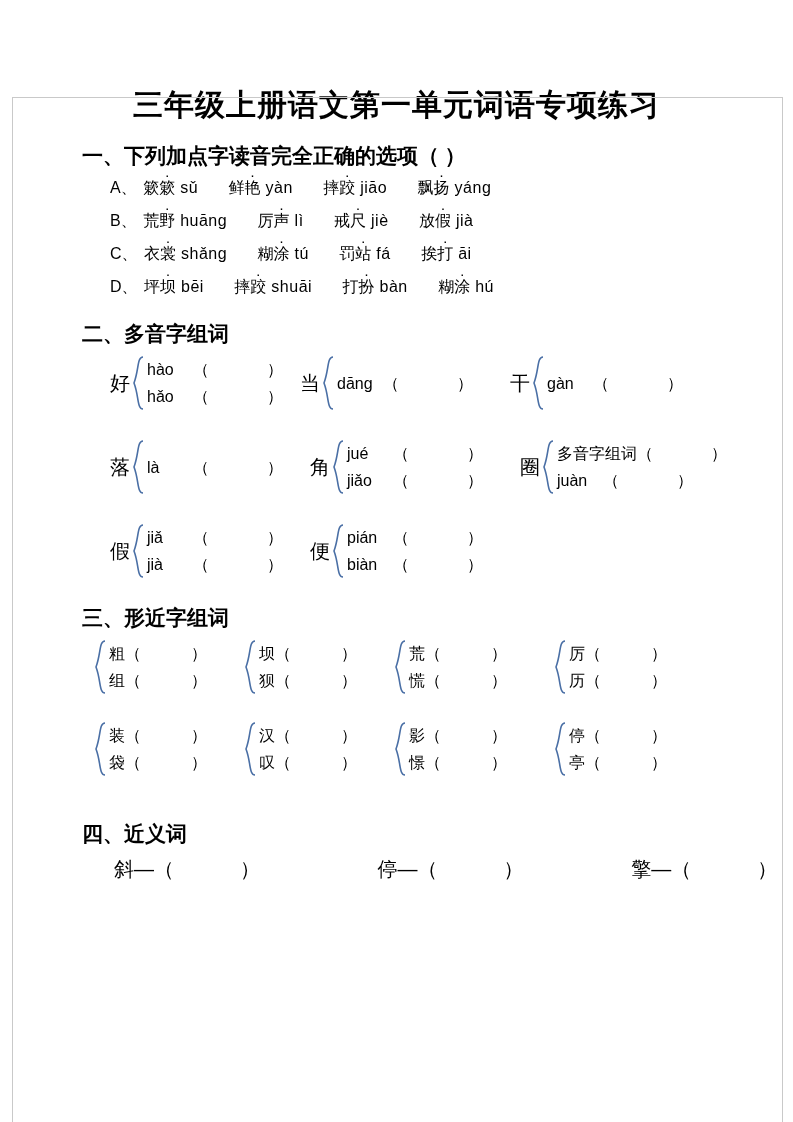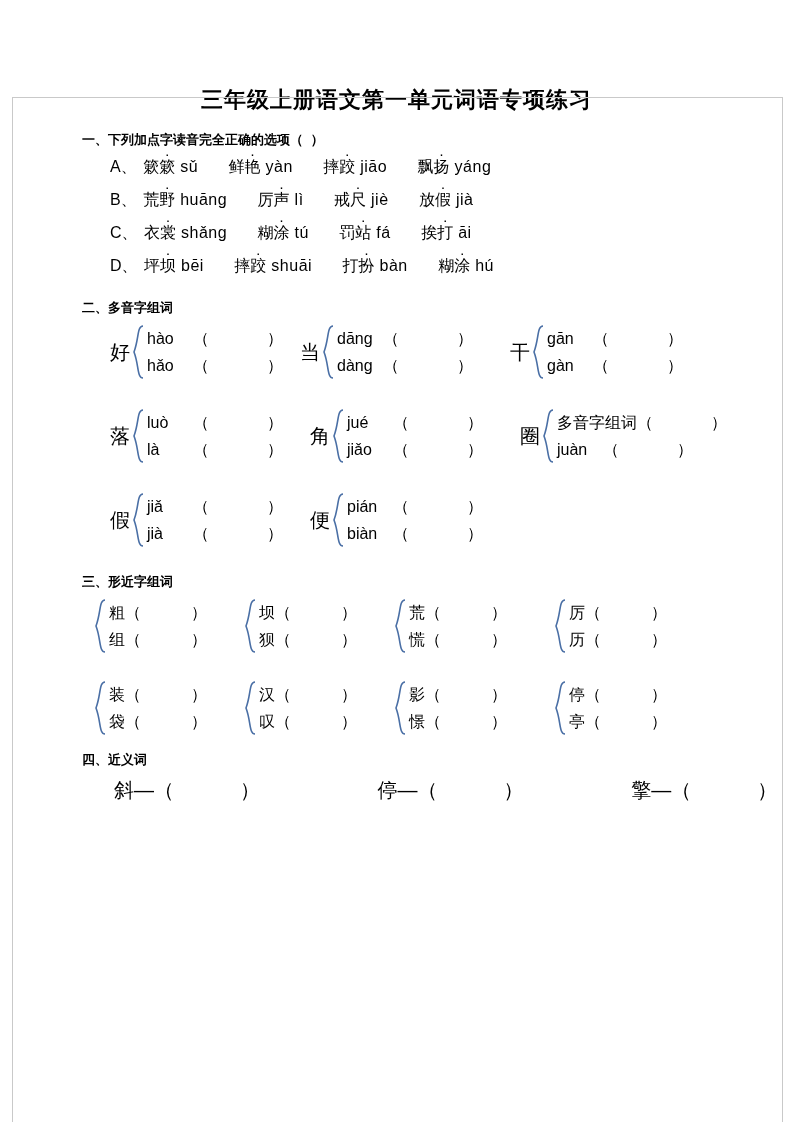--- a/index.html
+++ b/index.html
@@ -17,32 +17,32 @@
   }
   .page {
     position: relative;
     width: 793px;
     height: 1122px;
     box-sizing: border-box;
     padding: 0 58px;
   }
   .title {
     text-align: center;
-    font-size: 22px;
+    font-size: 30px;
     font-weight: bold;
     letter-spacing: 1px;
     margin-top: 85px;
     margin-bottom: 16px;
     font-family: "Liberation Sans", "DejaVu Sans", sans-serif;
   }
   .section-head {
-    font-size: 13px;
+    font-size: 21px;
     font-weight: bold;
     margin: 12px 0 8px 24px;
-    font-family: Liberation Mono, monospace;
+    font-family: Liberation Sans, sans-serif;
   }
   .choice-line {
     font-size: 16px;
     margin: 0 0 12px 52px;
     font-family: "Liberation Sans", "DejaVu Sans", sans-serif;
     white-space: nowrap;
   }
   .choice-label { margin-right: 2px; }
   .choice-item {
     display: inline-block;
@@ -190,47 +190,44 @@
     </div>
     <div class="bgroup" style="width:210px;">
       <span class="head">当</span>
       <span class="brace">
           <svg width="12" height="54" viewBox="0 0 12 54">
             <path d="M11 1 C5 1, 7 14, 2 27 C7 40, 5 53, 11 53" fill="none" stroke="#4a6fa5" stroke-width="1.6"></path>
           </svg>
         </span>
       <span class="lines">
         <span class="ln"><span class="pin">dāng</span><span class="blank-paren">（<span class="sp"></span>）</span></span>
-        <span class="ln"><span class="pin">dàng</span><span class="blank-paren">（<span class="sp"></span>）</span></span>
       </span>
     </div>
     <div class="bgroup">
       <span class="head">干</span>
       <span class="brace">
           <svg width="12" height="54" viewBox="0 0 12 54">
             <path d="M11 1 C5 1, 7 14, 2 27 C7 40, 5 53, 11 53" fill="none" stroke="#4a6fa5" stroke-width="1.6"></path>
           </svg>
         </span>
       <span class="lines">
-        <span class="ln"><span class="pin">gān</span><span class="blank-paren">（<span class="sp"></span>）</span></span>
         <span class="ln"><span class="pin">gàn</span><span class="blank-paren">（<span class="sp"></span>）</span></span>
       </span>
     </div>
   </div>
 
   <div class="brace-row" style="margin-left:52px; margin-top:30px;">
     <div class="bgroup" style="width:200px;">
       <span class="head">落</span>
       <span class="brace">
           <svg width="12" height="54" viewBox="0 0 12 54">
             <path d="M11 1 C5 1, 7 14, 2 27 C7 40, 5 53, 11 53" fill="none" stroke="#4a6fa5" stroke-width="1.6"></path>
           </svg>
         </span>
       <span class="lines">
-        <span class="ln"><span class="pin">luò</span><span class="blank-paren">（<span class="sp"></span>）</span></span>
         <span class="ln"><span class="pin">là</span><span class="blank-paren">（<span class="sp"></span>）</span></span>
       </span>
     </div>
     <div class="bgroup" style="width:210px;">
       <span class="head">角</span>
       <span class="brace">
           <svg width="12" height="54" viewBox="0 0 12 54">
             <path d="M11 1 C5 1, 7 14, 2 27 C7 40, 5 53, 11 53" fill="none" stroke="#4a6fa5" stroke-width="1.6"></path>
           </svg>
         </span>
@@ -369,21 +366,21 @@
             <path d="M11 1 C5 1, 7 14, 2 27 C7 40, 5 53, 11 53" fill="none" stroke="#4a6fa5" stroke-width="1.6"></path>
           </svg>
         </span>
       <span class="lines">
         <span class="ln"><span>停</span><span class="blank-paren">（<span class="sp-sm"></span>）</span></span>
         <span class="ln"><span>亭</span><span class="blank-paren">（<span class="sp-sm"></span>）</span></span>
       </span>
     </div>
   </div>
 
-  <div class="section-head" style="margin-top:16px;">四、近义词</div>
+  <div class="section-head" style="margin-top:44px;">四、近义词</div>
 
   <div class="syn-line">
     <span class="syn-item" style="margin-right:112px;"><span>斜</span><span>—（</span><span class="gap"></span><span>）</span></span>
     <span class="syn-item" style="margin-right:102px;"><span>停</span><span>—（</span><span class="gap"></span><span>）</span></span>
     <span class="syn-item"><span>擎</span><span>—（</span><span class="gap"></span><span>）</span></span>
   </div>
 
 </div>
 
 </body></html>

